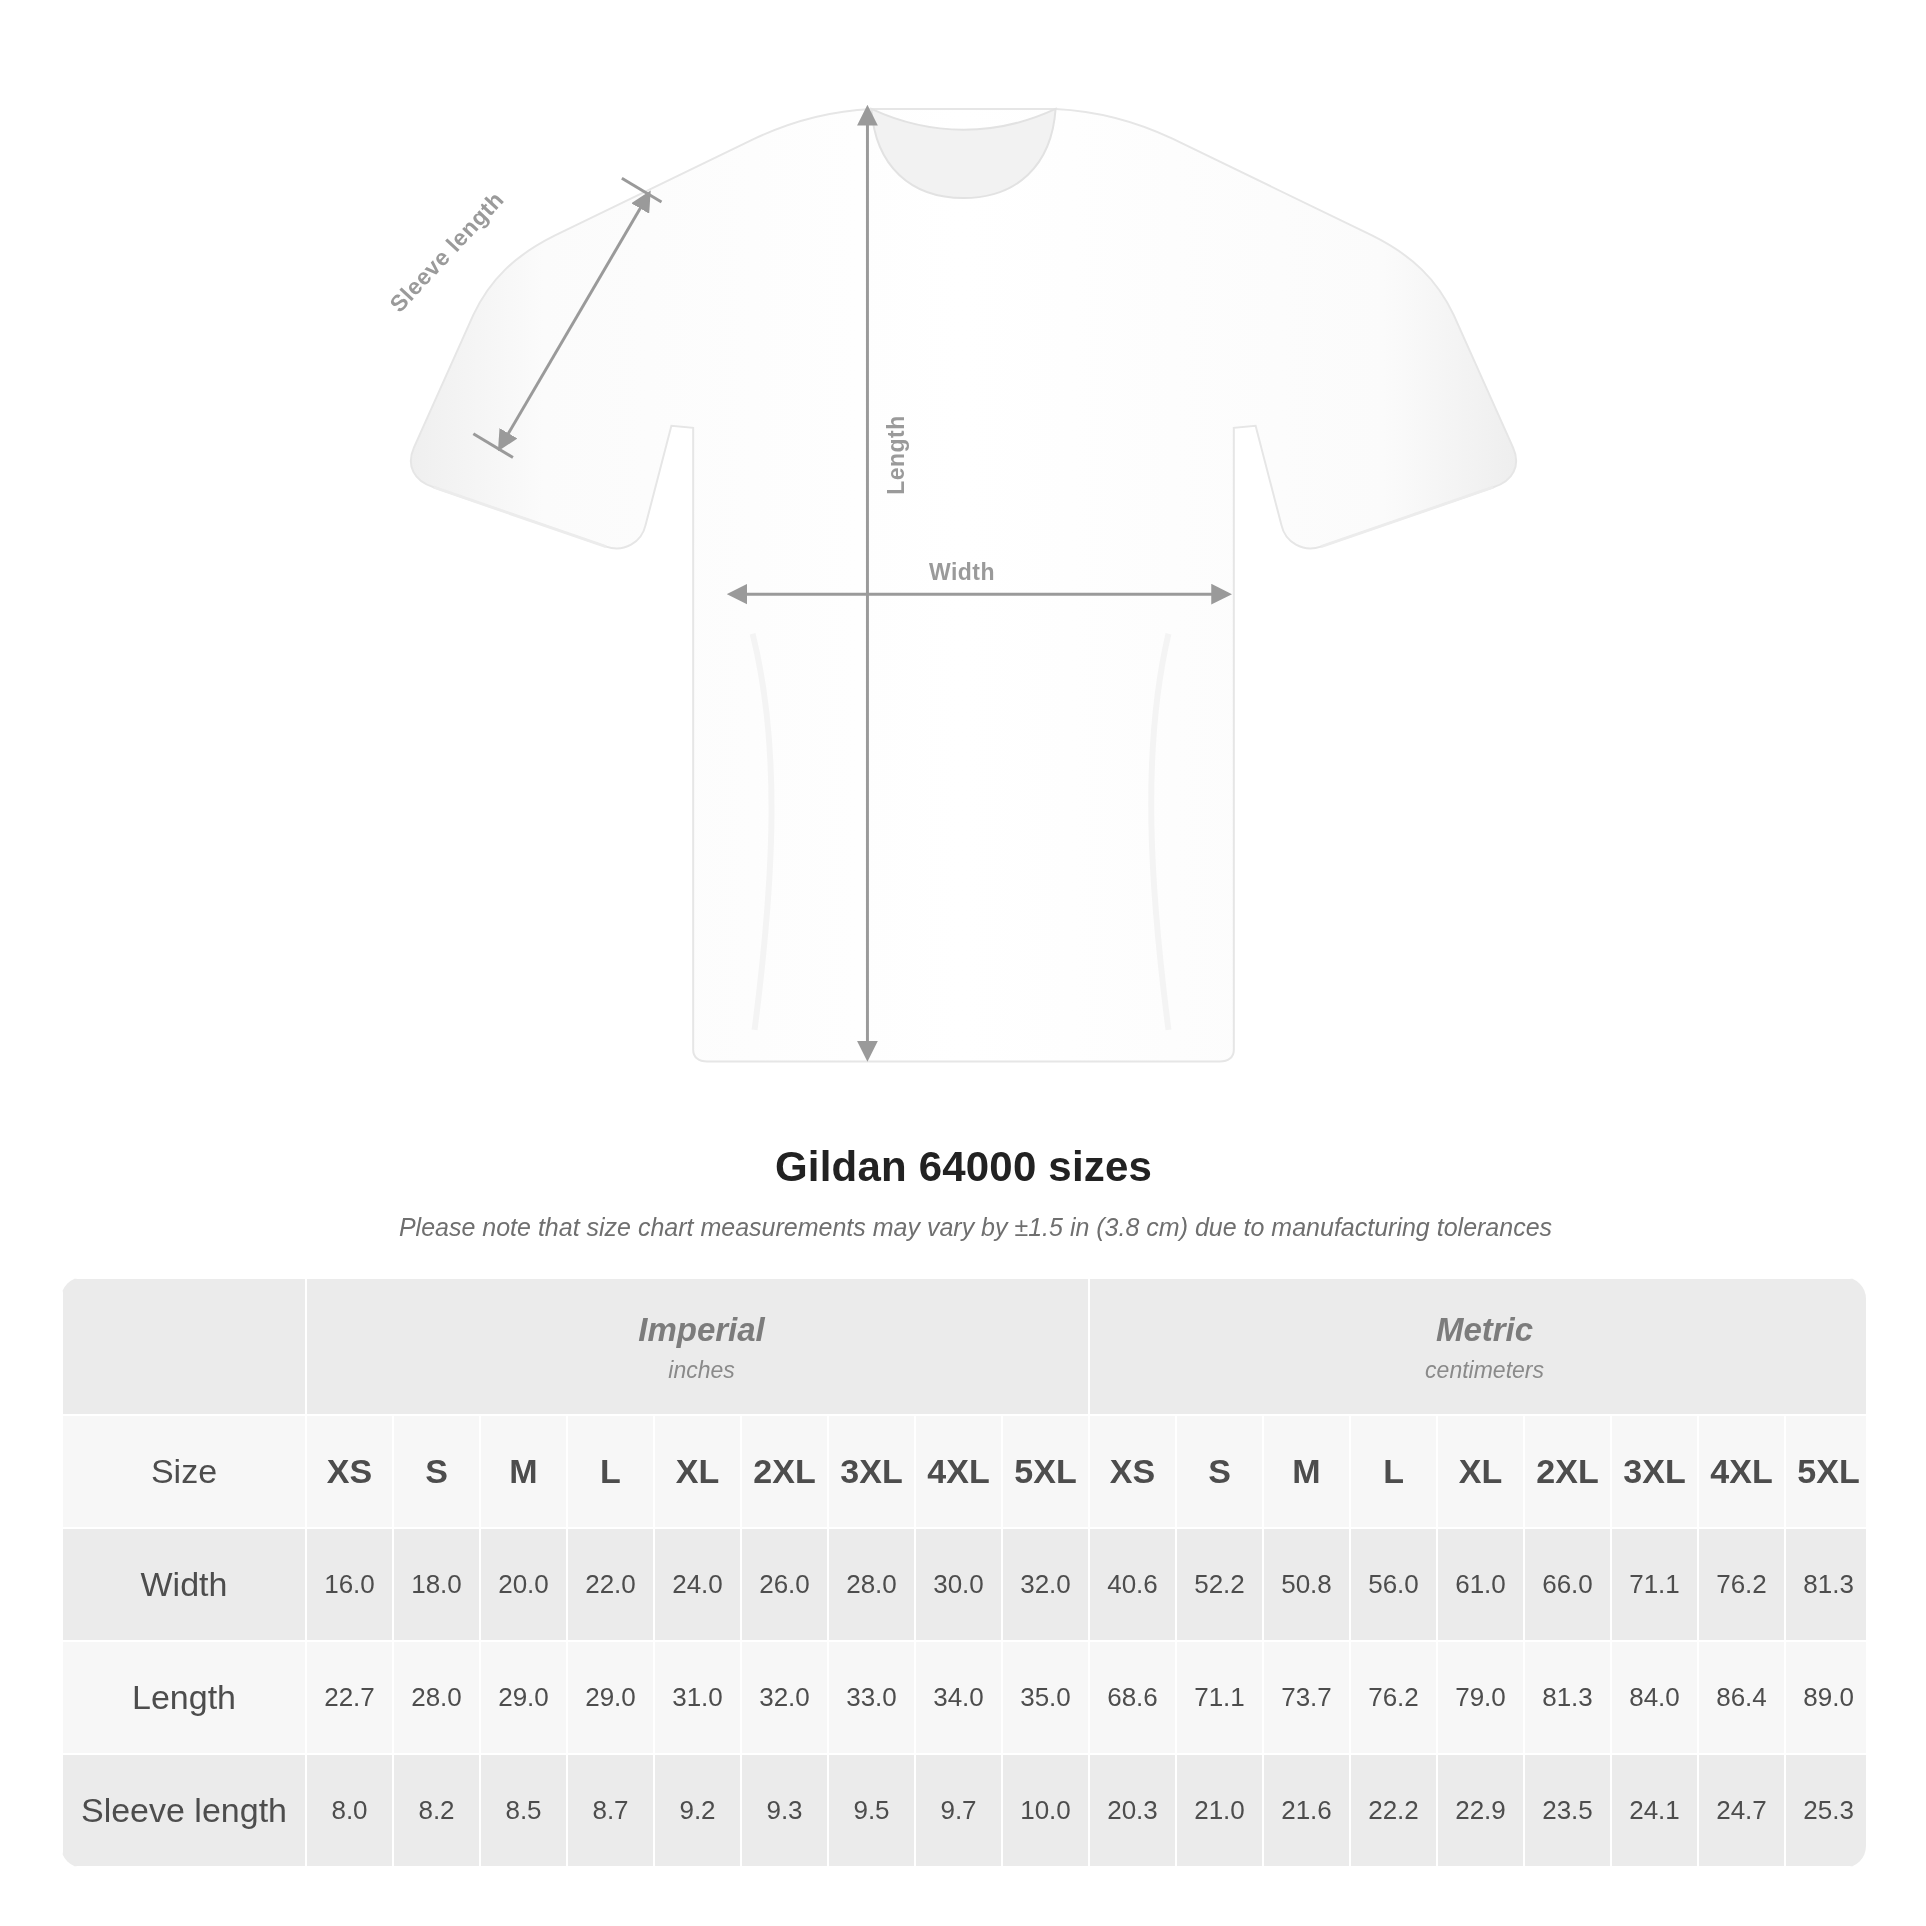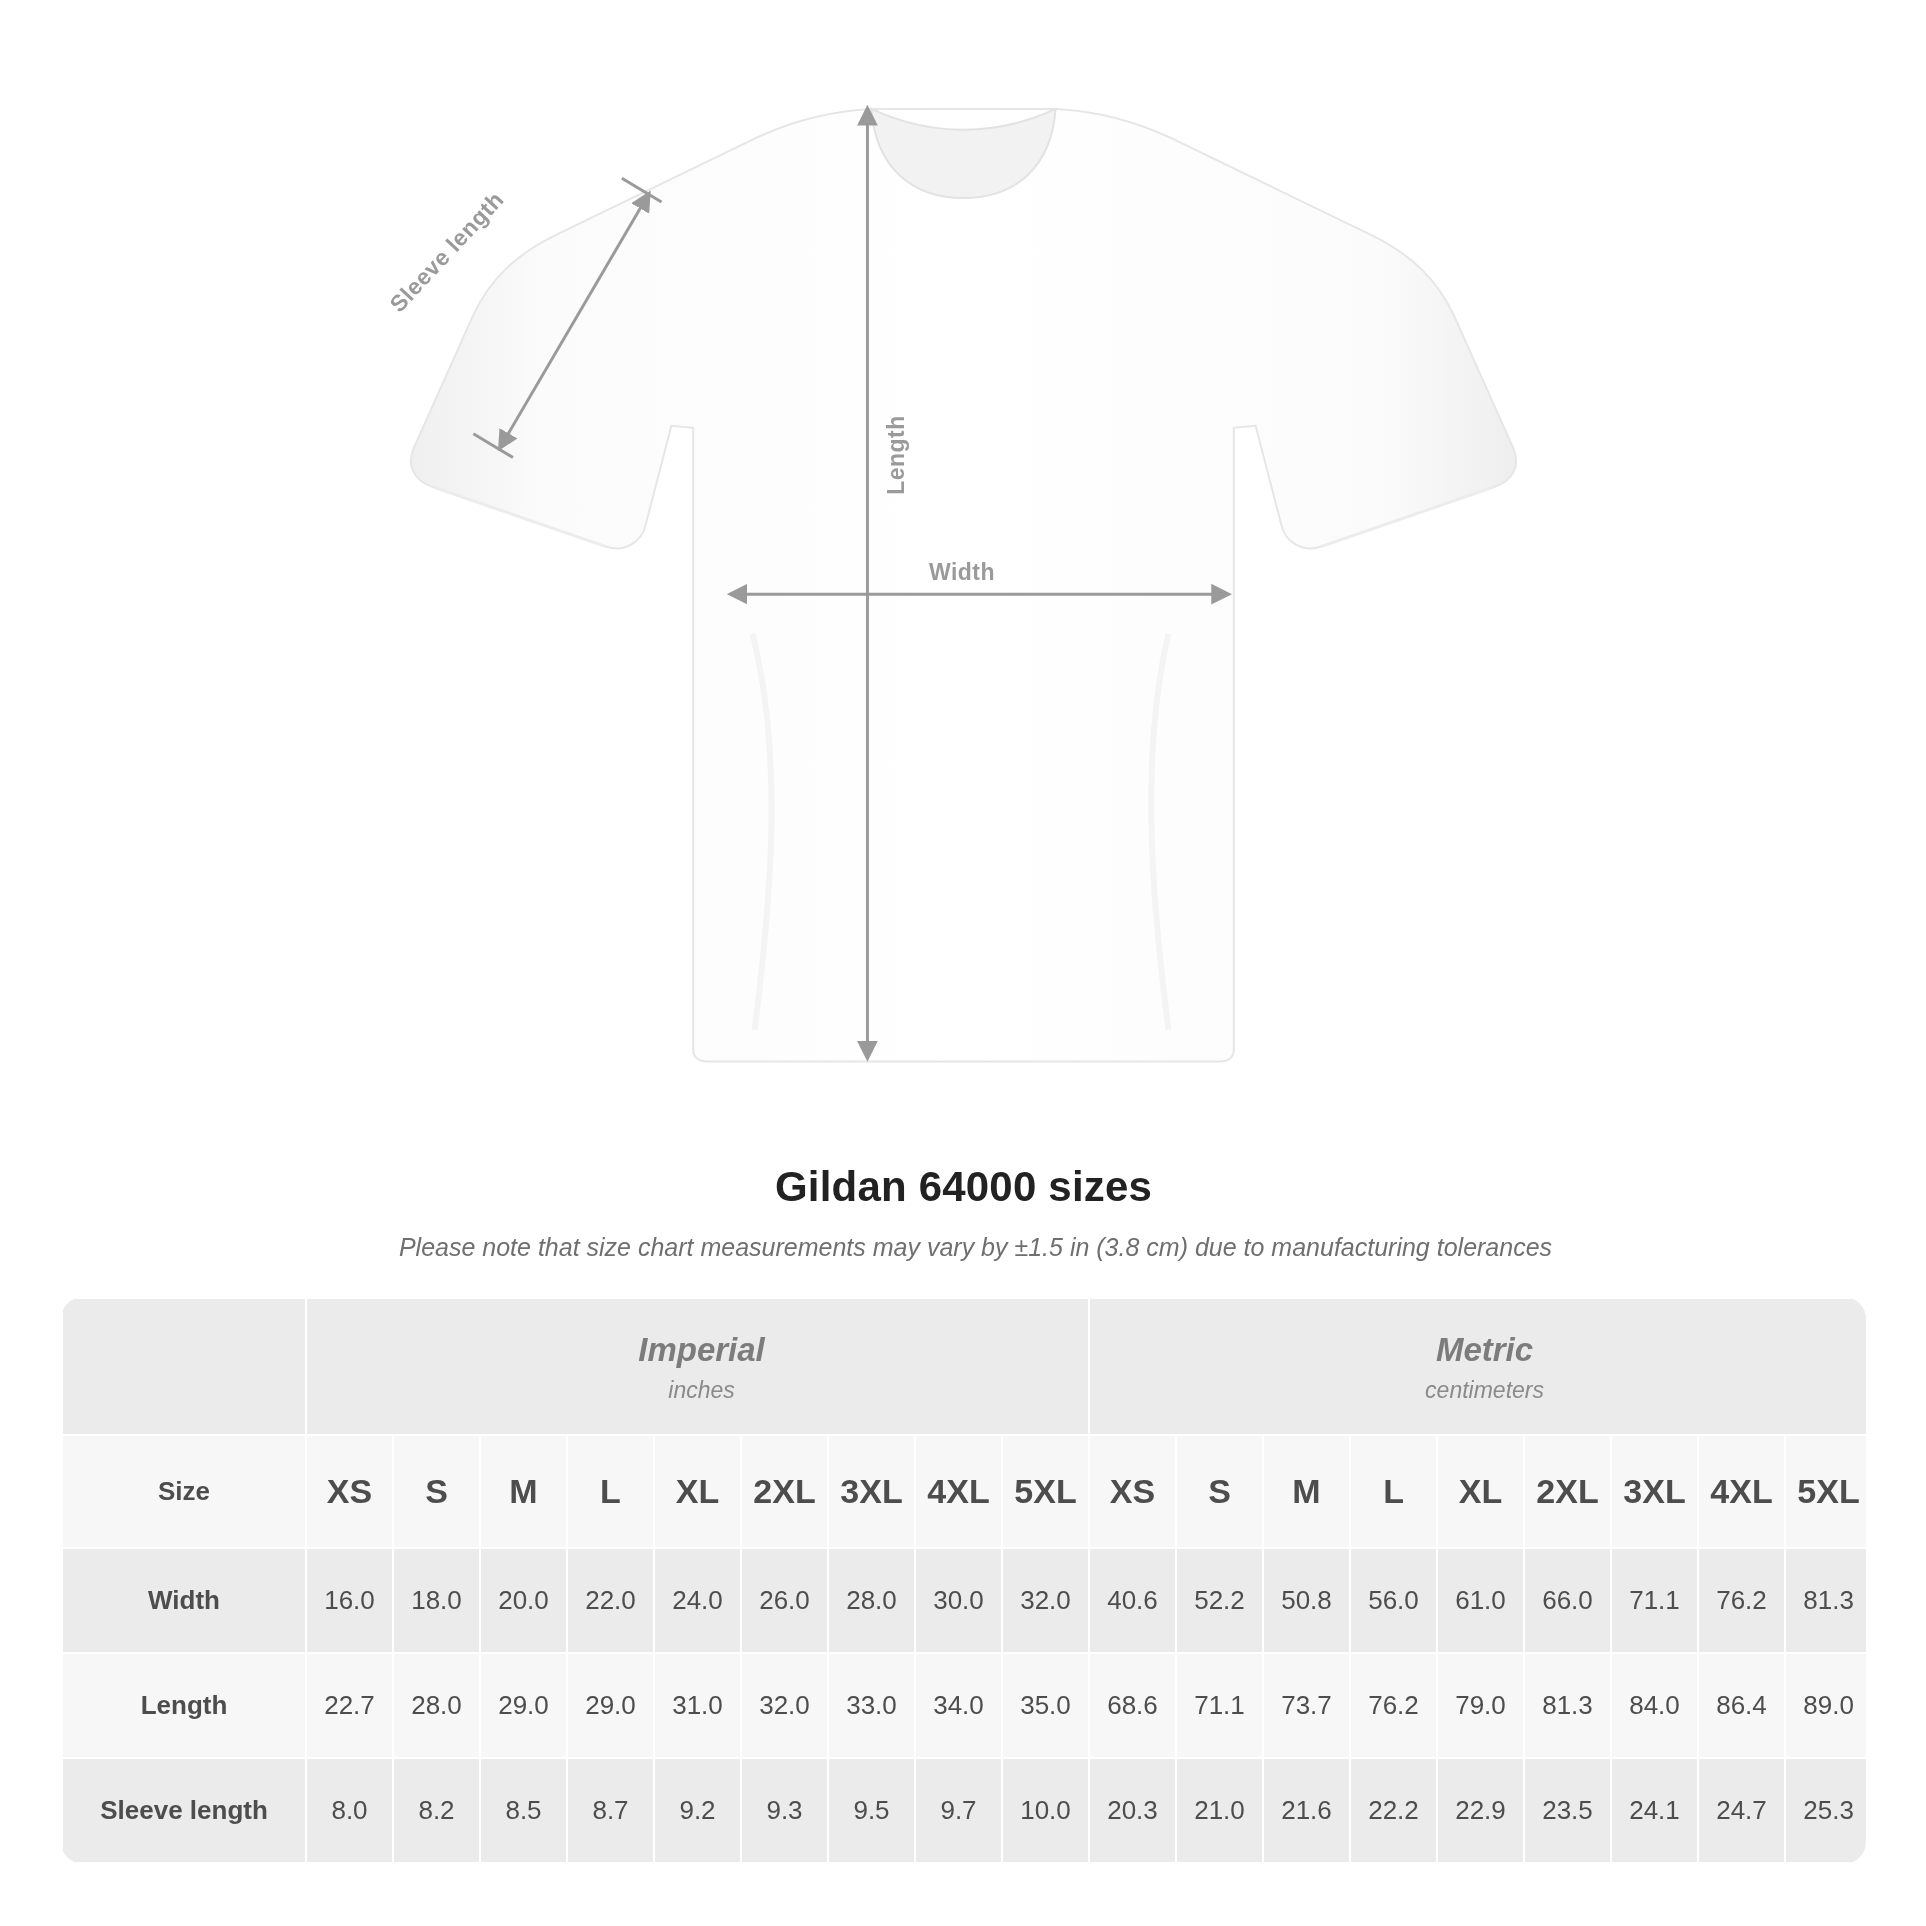--- a/index.html
+++ b/index.html
@@ -51,21 +51,21 @@
   }
   .label-width {
     left: 962px;
     top: 572px;
     transform: translate(-50%, -50%);
   }
 
   
   .title-block {
     text-align: center;
-    margin-top: 44px;
+    margin-top: 24px;
   }
   .chart-title {
     font-size: 42px;
     font-weight: bold;
     color: #222222;
     letter-spacing: 0.2px;
   }
   .chart-note {
     margin-top: 22px;
     font-size: 25px;
@@ -117,23 +117,23 @@
   .hdr-row td.rowhead {
     background: #f7f7f7;
   }
   .data-row td {
     padding: 36px 0;
     font-size: 26px;
   }
   .data-row.alt td { background: #ebebeb; }
   .data-row.plain td { background: #f7f7f7; }
   td.rowhead {
-    font-weight: bold;
+    font-weight: normal;
     color: #5d5d5d;
-    font-size: 26px;
+    font-size: 34px;
   }
   .corner { background: #ebebeb !important; }
 </style>
 </head>
 <body>
 
 <div class="page">
 
   <div class="illustration">
     <svg class="shirt-svg" width="1927" height="1119" viewBox="0 0 1946 1130">

